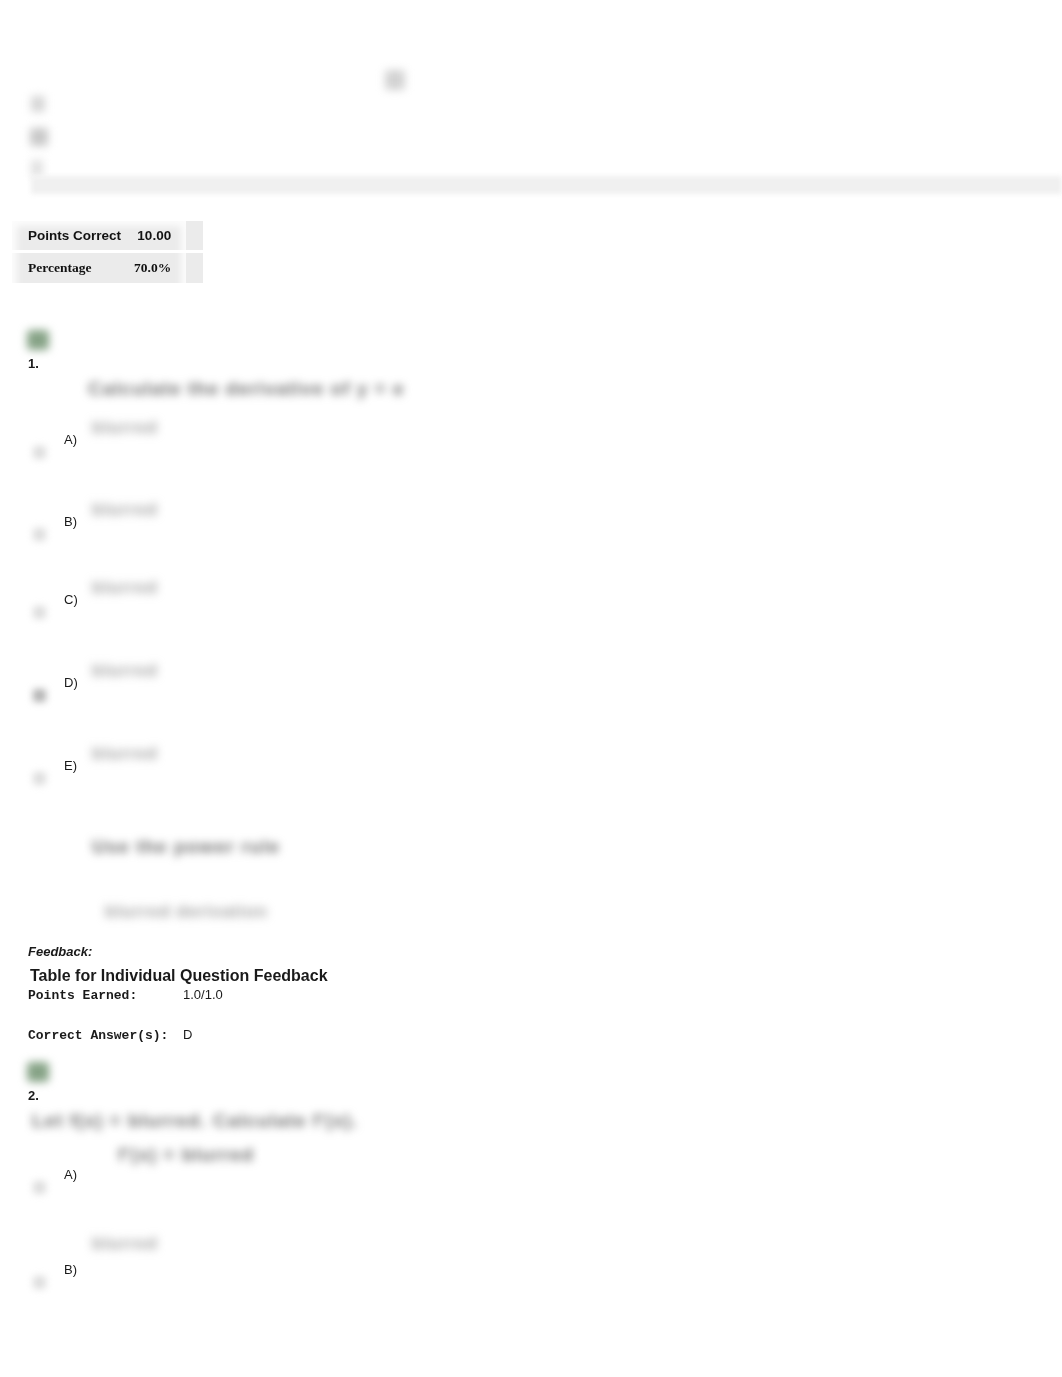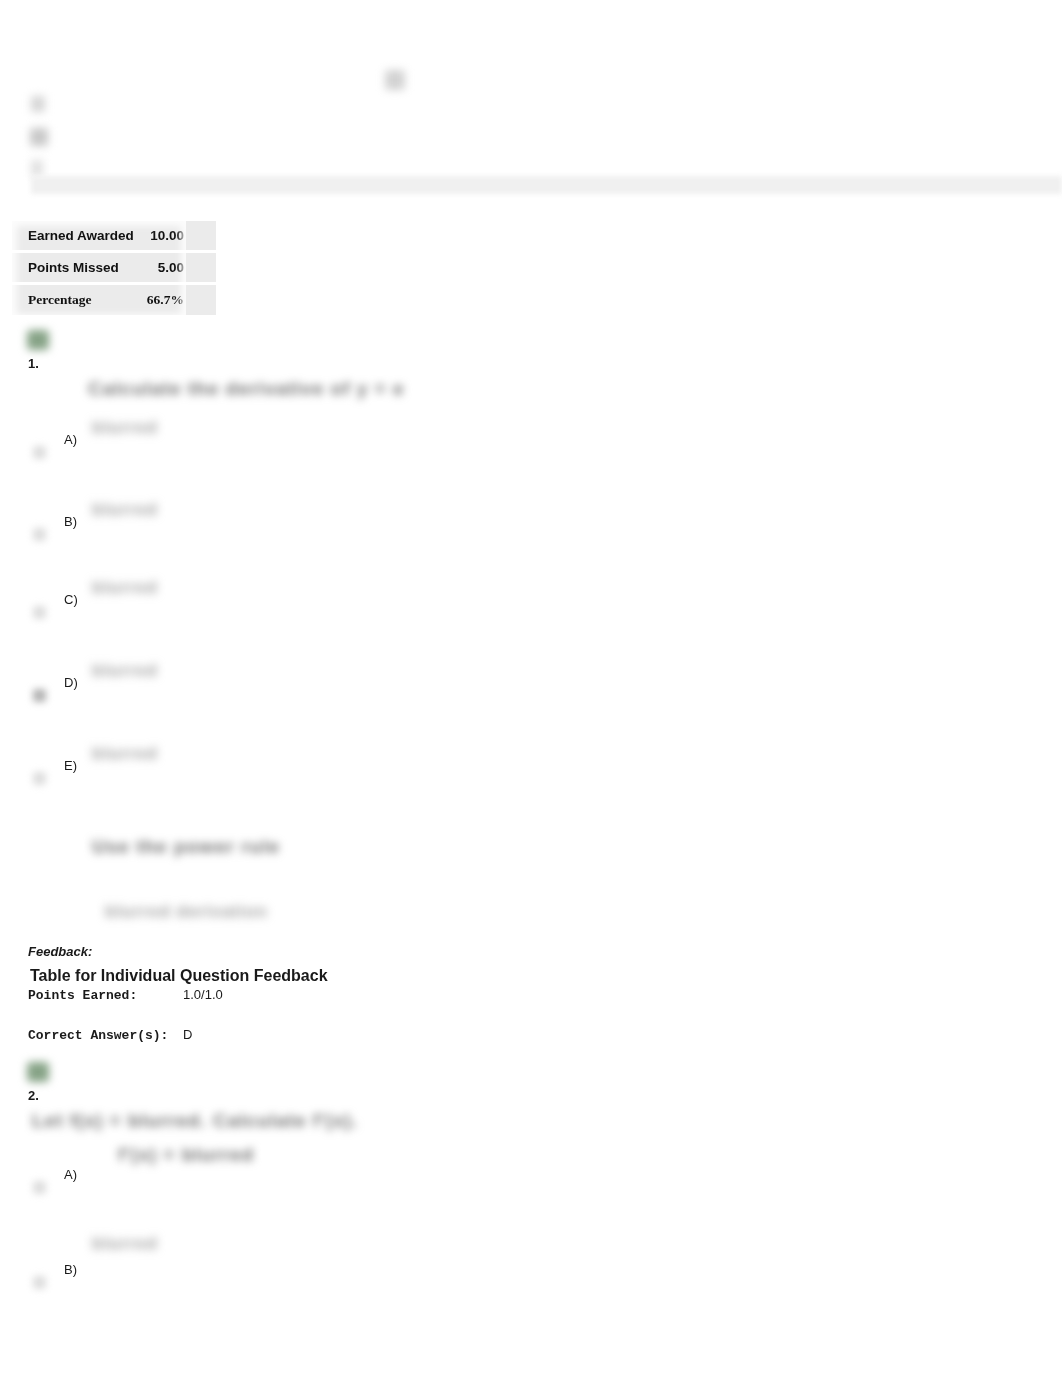--- a/index.html
+++ b/index.html
@@ -165,30 +165,26 @@
   <div class="hdr-mark" id="hdr-mark-1"></div>
   <div class="hdr-mark" id="hdr-mark-2"></div>
   <div class="hdr-mark" id="hdr-mark-3"></div>
   <div id="hdr-icon-top"></div>
   <div id="hdr-divider-band"></div>
 </div>
 
 <table id="score-table">
   <tbody>
       <tr>
-    <td>Earned Awarded</td>
+    <td>Points Correct</td>
     <td class="val">10.00</td>
   </tr>
   <tr>
-    <td>Points Missed</td>
-    <td class="val">5.00</td>
-  </tr>
-  <tr>
     <td>Percentage</td>
-    <td class="val">66.7%</td>
+    <td class="val">70.0%</td>
   </tr>
 </tbody>
   </table>
 <div id="score-table-shade"></div>
 
 <div class="question-block" id="question-1">
 
   <div class="status-icon"></div>
   <div class="q-number">1.</div>
 

